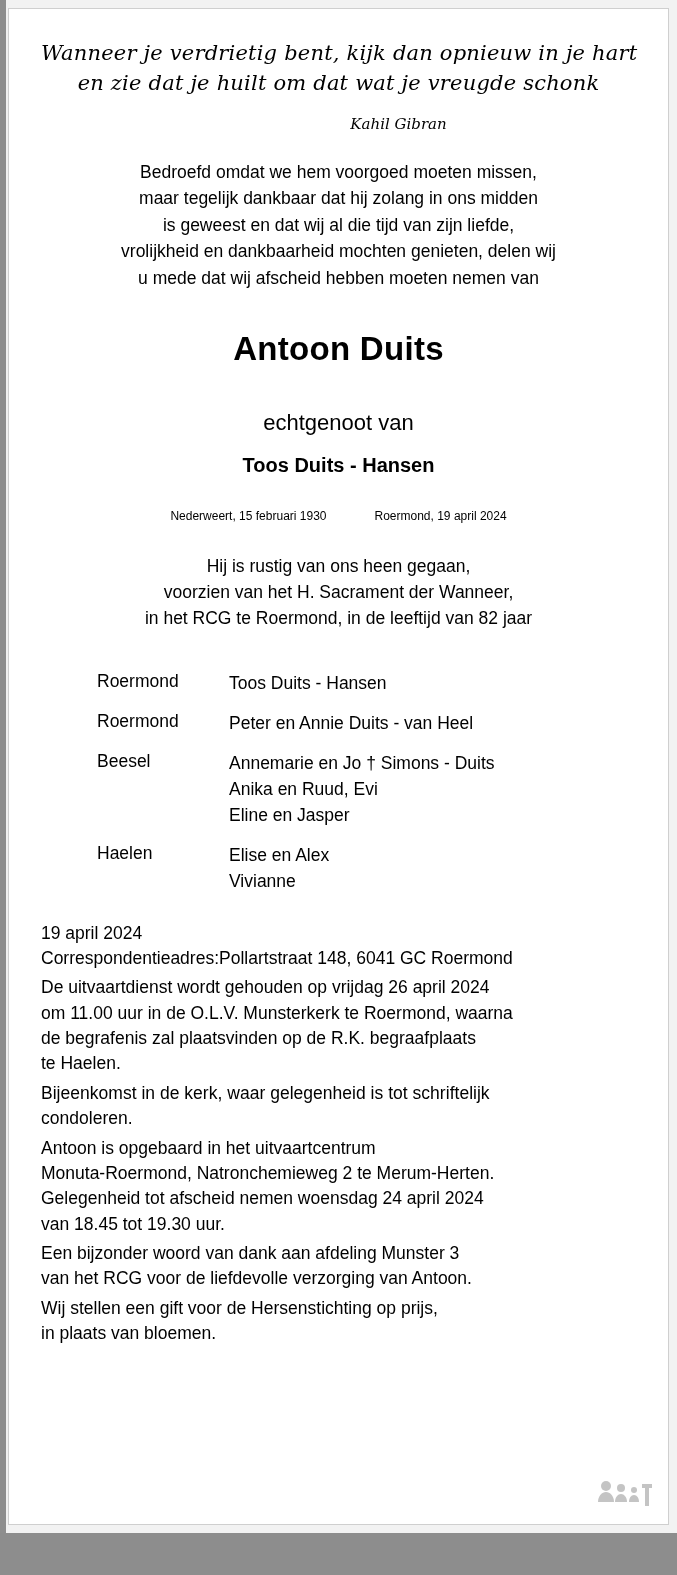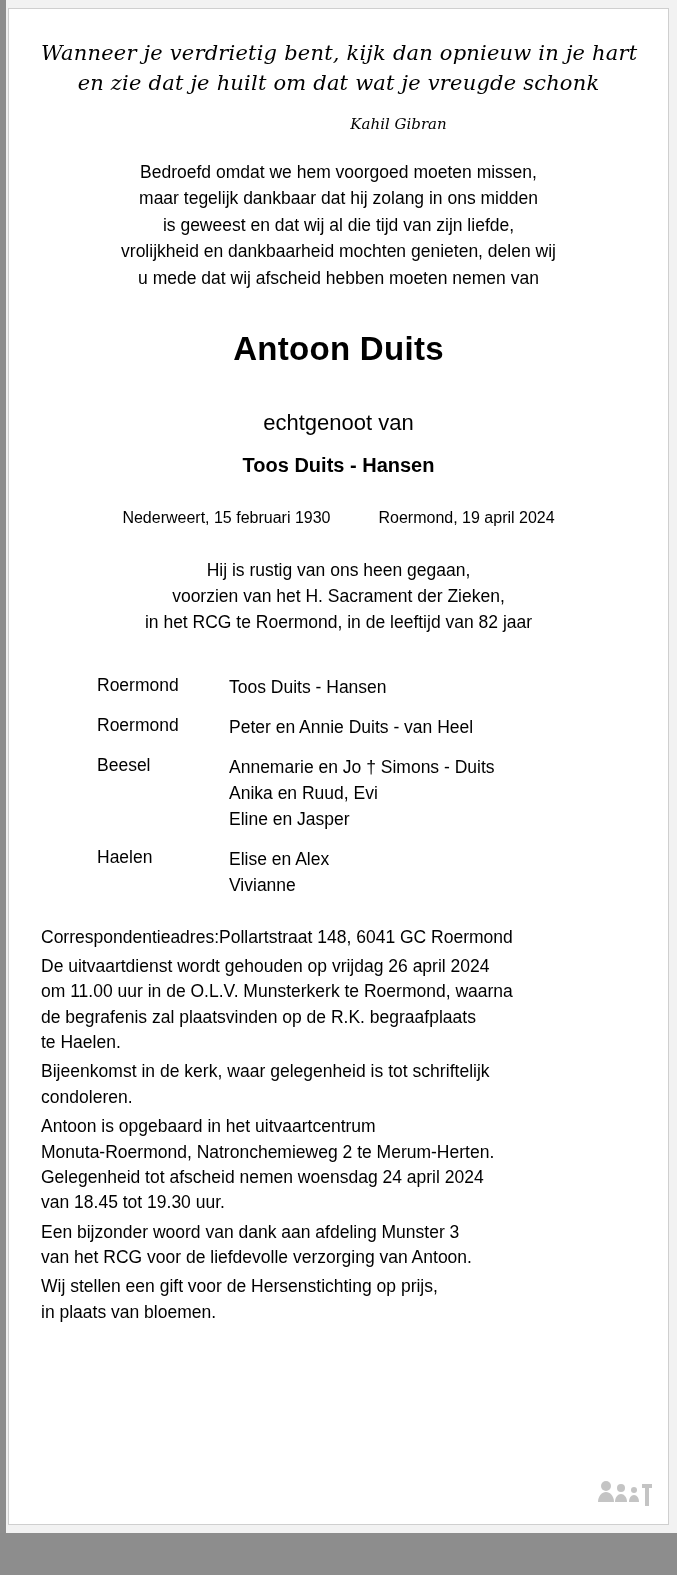--- a/index.html
+++ b/index.html
@@ -70,21 +70,21 @@
   .spouse {
     text-align: center;
     font-size: 20px;
     font-weight: bold;
     margin-top: 18px;
   }
   .dates {
     display: flex;
     justify-content: center;
     gap: 48px;
-    font-size: 16px;
+    font-size: 12px;
     margin-top: 32px;
   }
   .passing {
     text-align: center;
     font-size: 17.5px;
     line-height: 1.5;
     margin-top: 30px;
   }
   .family {
     margin-top: 40px;
@@ -150,21 +150,21 @@
     <div class="relation">echtgenoot van</div>
     <div class="spouse">Toos Duits - Hansen</div>
 
     <div class="dates">
       <div>Nederweert, 15 februari 1930</div>
       <div>Roermond, 19 april 2024</div>
     </div>
 
     <div class="passing">
       <div>Hij is rustig van ons heen gegaan,</div>
-      <div>voorzien van het H. Sacrament der Zieken,</div>
+      <div>voorzien van het H. Sacrament der Wanneer,</div>
       <div>in het RCG te Roermond, in de leeftijd van 82 jaar</div>
     </div>
 
     <div class="family">
       <div class="family-row">
         <div class="family-place">Roermond</div>
         <div class="family-names">
           <span>Toos Duits - Hansen</span>
         </div>
       </div>
@@ -185,20 +185,21 @@
       <div class="family-row">
         <div class="family-place">Haelen</div>
         <div class="family-names">
           <span>Elise en Alex</span>
           <span>Vivianne</span>
         </div>
       </div>
     </div>
 
     <div class="addr">
+      <span>19 april 2024</span>
       <span>Correspondentieadres:Pollartstraat 148, 6041 GC Roermond</span>
     </div>
 
     <div class="para">
       <span>De uitvaartdienst wordt gehouden op vrijdag 26 april 2024</span>
       <span>om 11.00 uur in de O.L.V. Munsterkerk te Roermond, waarna</span>
       <span>de begrafenis zal plaatsvinden op de R.K. begraafplaats</span>
       <span>te Haelen.</span>
     </div>
 

